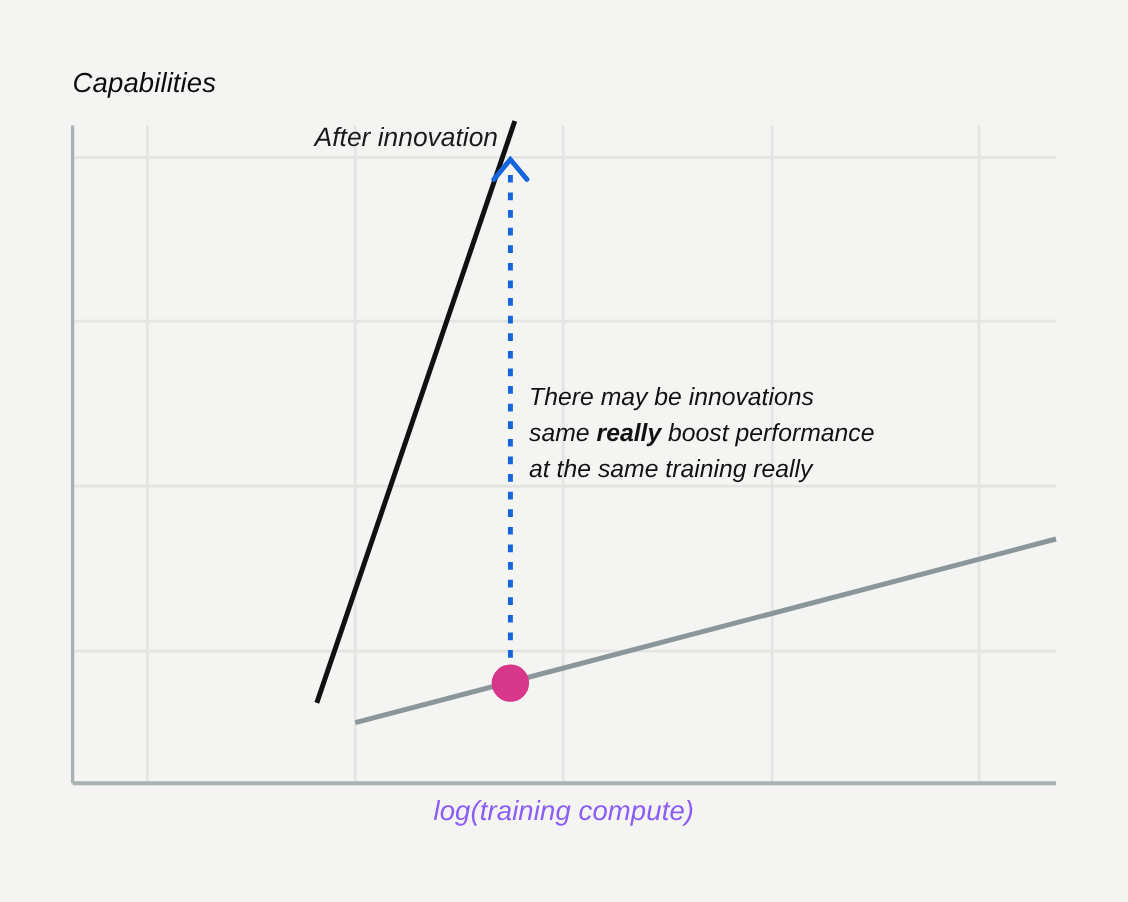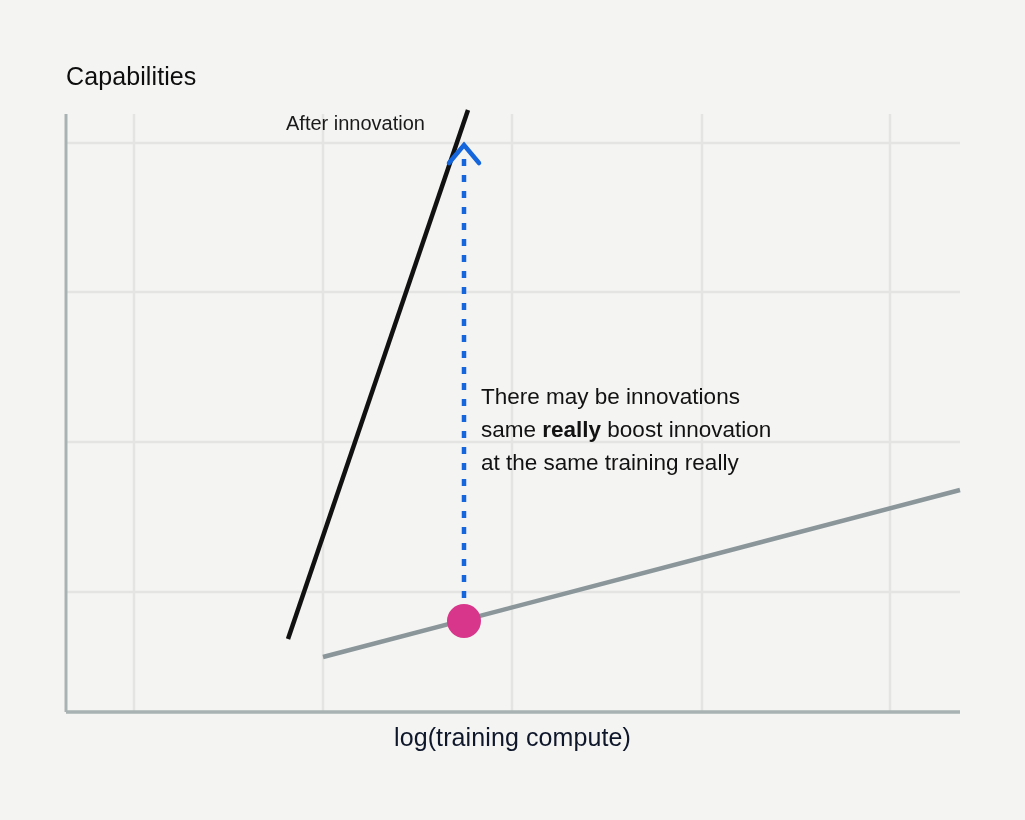--- a/index.html
+++ b/index.html
@@ -13,57 +13,57 @@
     font-family: "Liberation Sans", sans-serif;
     overflow: hidden;
     position: relative;
   }
   #figure {
     position: absolute;
     left: 0;
     top: 0;
     width: 1025px;
     height: 575px;
+    font-style: italic;
   }
   .y-axis-title {
     position: absolute;
     left: 66px;
     top: 62px;
     font-size: 25px;
     color: #0d0d0d;
     letter-spacing: 0.1px;
     white-space: nowrap;
   }
   .x-axis-title {
     position: absolute;
     left: 0;
     top: 723px;
     width: 1025px;
     text-align: center;
     font-size: 25px;
-    color: #0f172a;
+    color: #8b5cf6;
     letter-spacing: 0.1px;
   }
   .series-label {
     position: absolute;
     left: 286px;
     top: 112px;
-    font-size: 20px;
+    font-size: 24px;
     color: #1a1a1a;
     white-space: nowrap;
   }
   .annotation {
     position: absolute;
     left: 481px;
     top: 344px;
     font-size: 22.5px;
     line-height: 33px;
     color: #121212;
     white-space: nowrap;
-    margin-top: 36px;
   }
   .annotation b {
     font-weight: 700;
     text-align: center;
   }
 </style>
 </head>
 <body>
 
 <div id="figure">
@@ -99,17 +99,17 @@
   </svg>
 
   <div class="y-axis-title">Capabilities</div>
 
   <div class="x-axis-title">log(training compute)</div>
 
   <div class="series-label">After innovation</div>
 
   <div class="annotation">
     <div>There may be innovations</div>
-    <div><span>same </span><b>really</b><span> boost innovation</span></div>
+    <div><span>same </span><b>really</b><span> boost performance</span></div>
     <div>at the same training really</div>
   </div>
 
 </div>
 
 </body></html>

